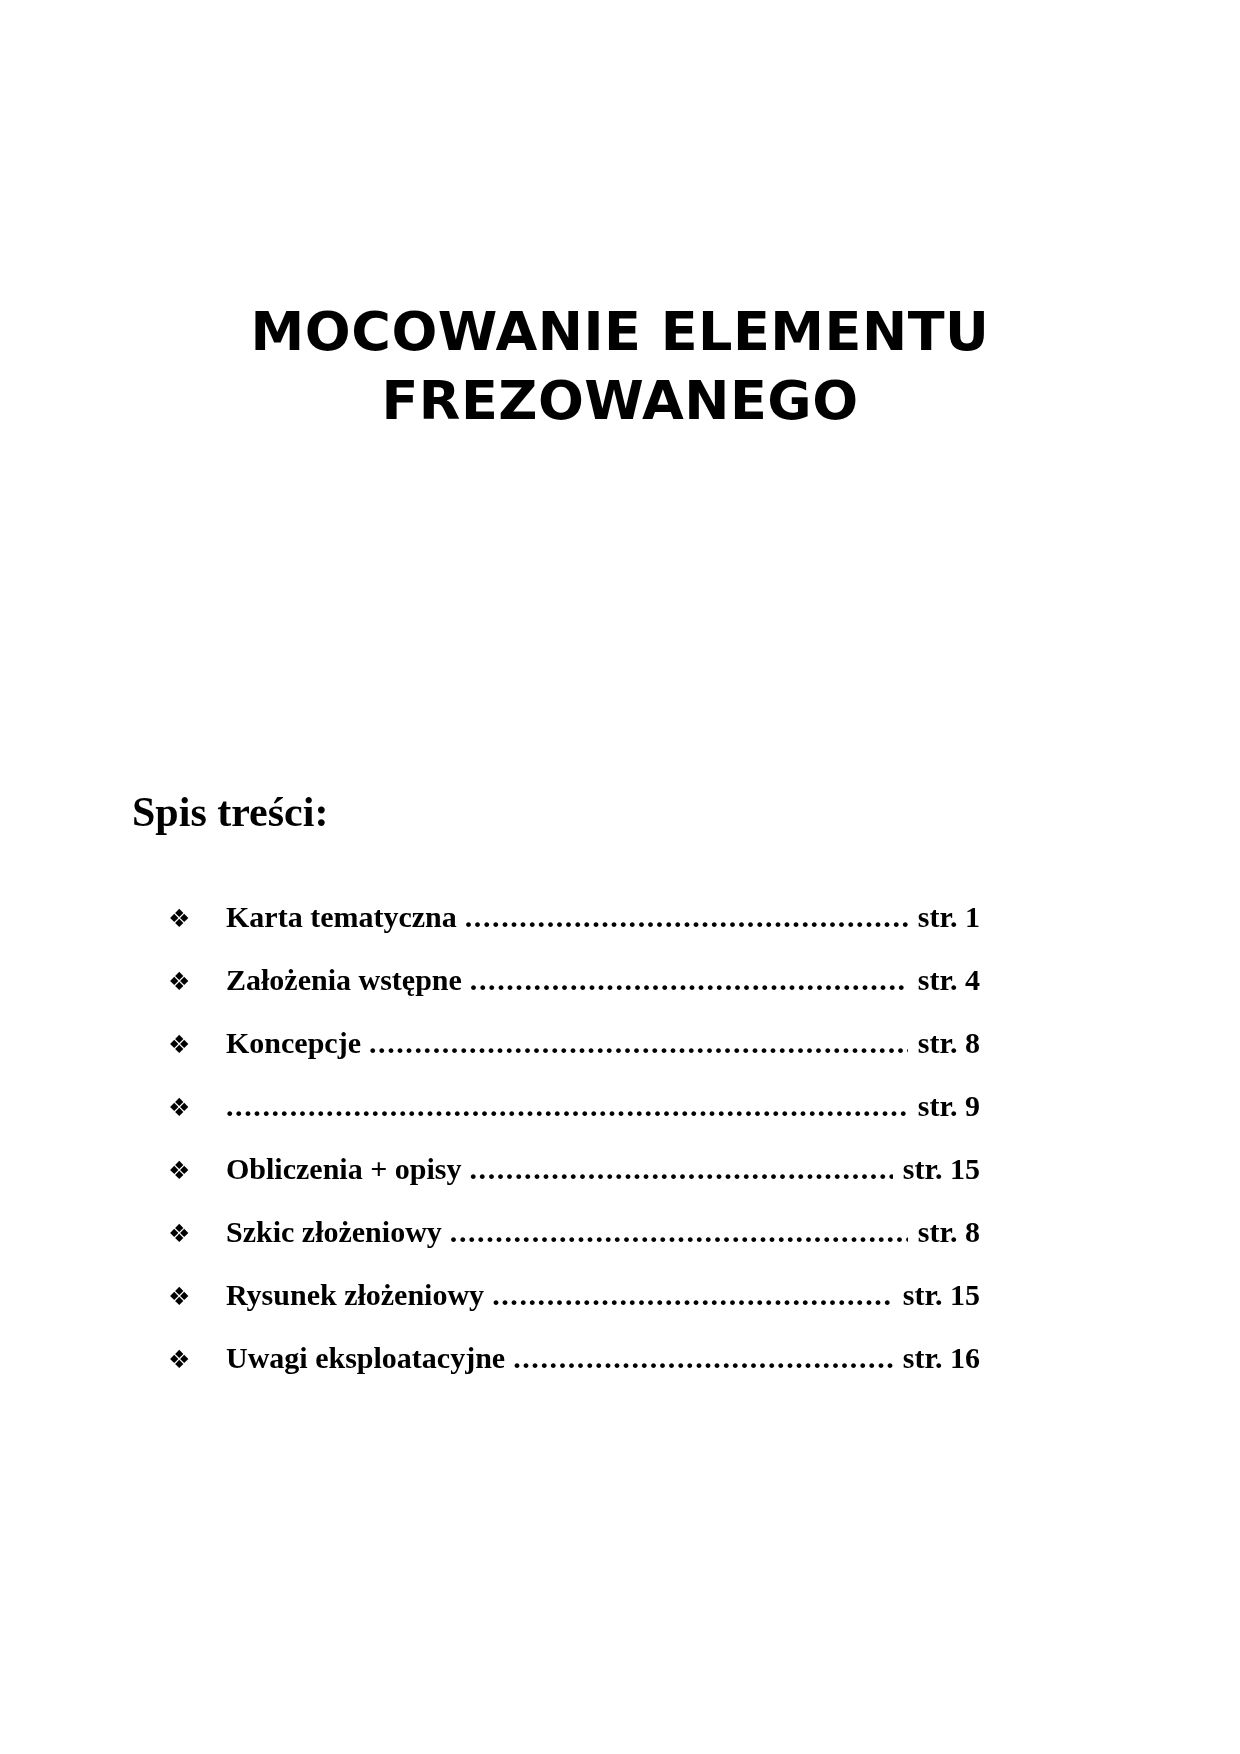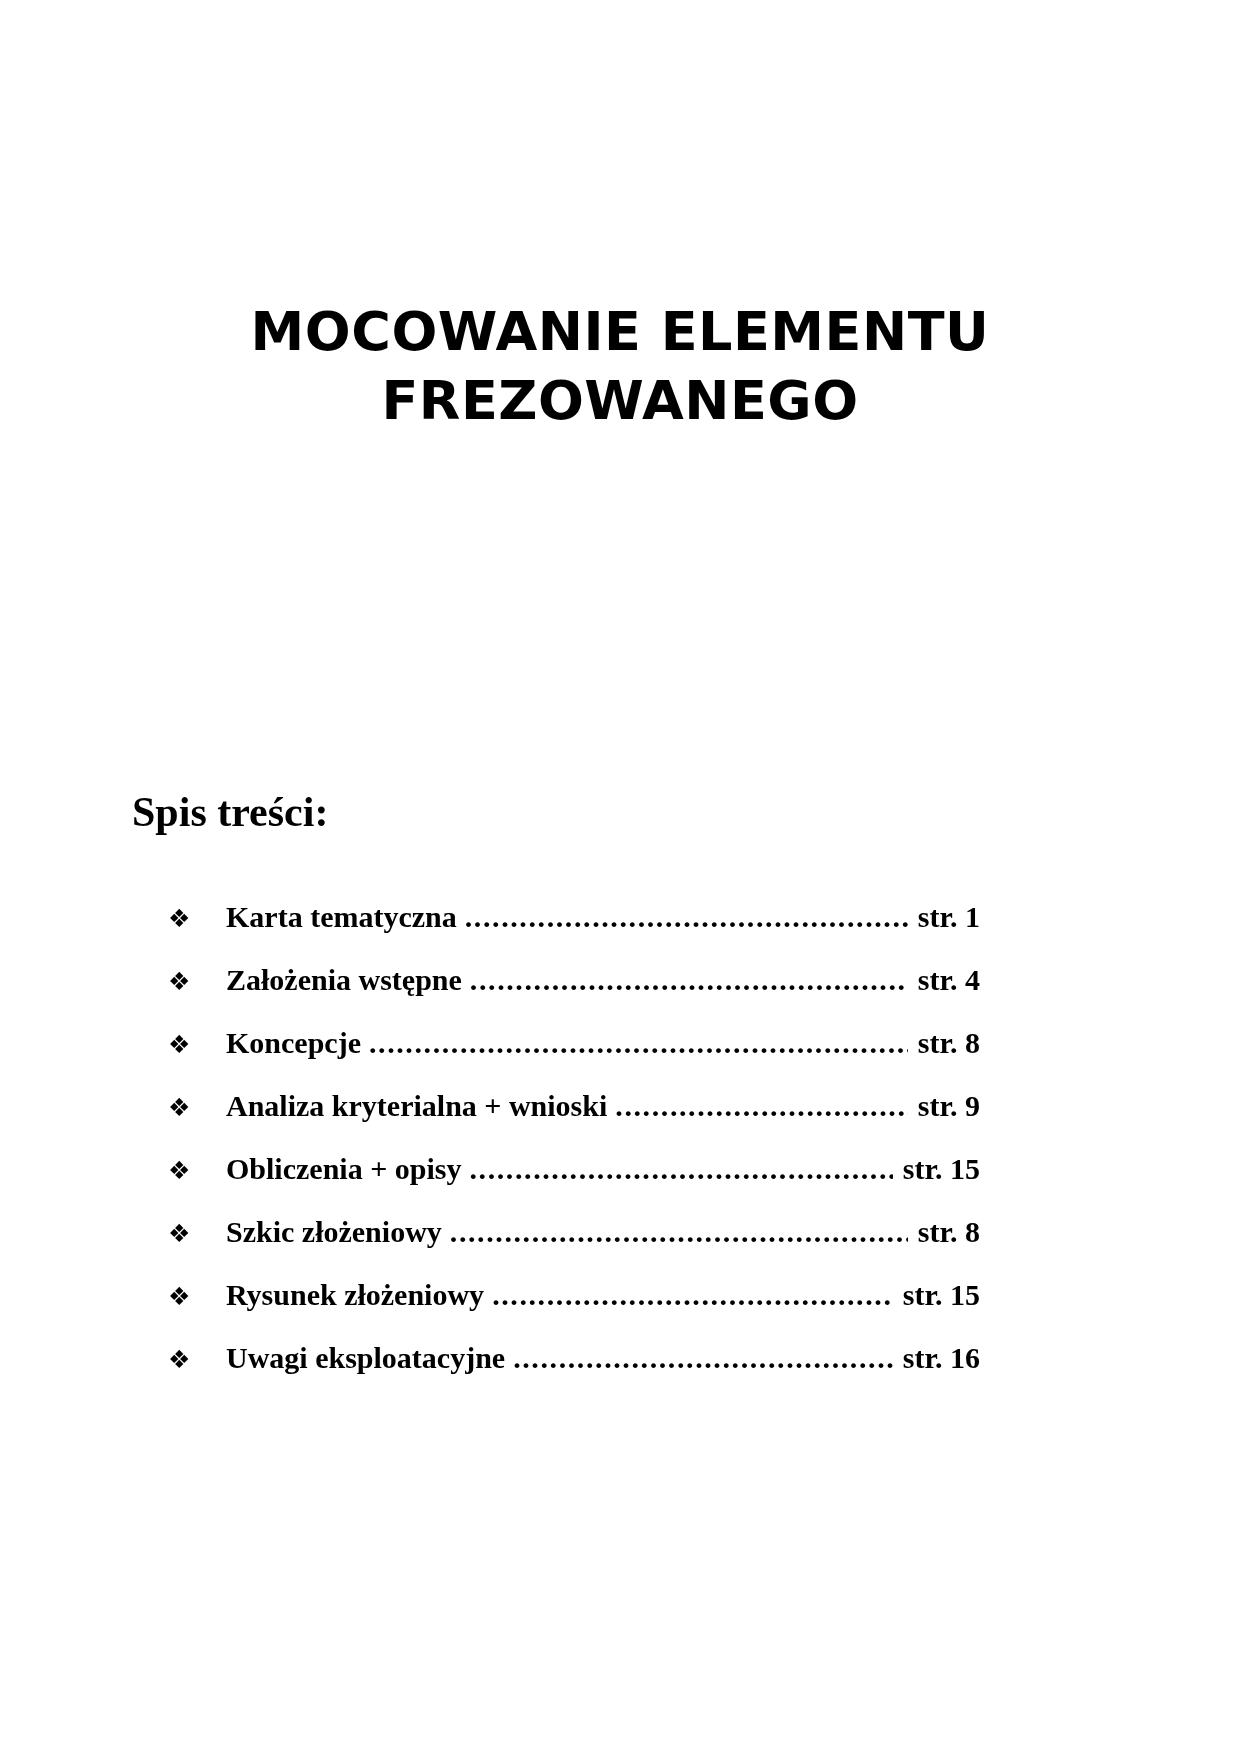--- a/index.html
+++ b/index.html
@@ -135,21 +135,20 @@
 
     <li class="toc-item">
       <span class="toc-bullet">❖</span>
       <span class="toc-label">Koncepcje</span>
       <span class="toc-leader">..........................................................................................................</span>
       <span class="toc-page">str. 8</span>
     </li>
 
     <li class="toc-item">
       <span class="toc-bullet">❖</span>
-      <span class="toc-label">Analiza kryterialna + wnioski</span>
       <span class="toc-leader">..........................................................................................................</span>
       <span class="toc-page">str. 9</span>
     </li>
 
     <li class="toc-item">
       <span class="toc-bullet">❖</span>
       <span class="toc-label">Obliczenia + opisy</span>
       <span class="toc-leader">..........................................................................................................</span>
       <span class="toc-page">str. 15</span>
     </li>

